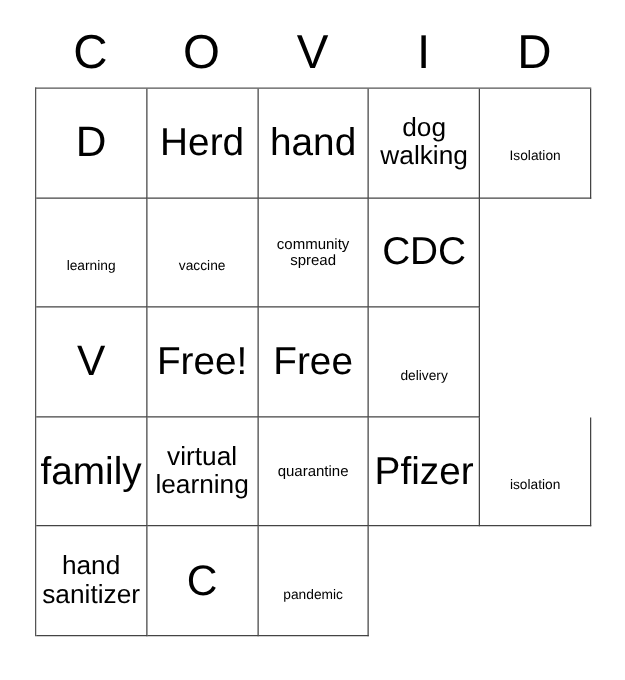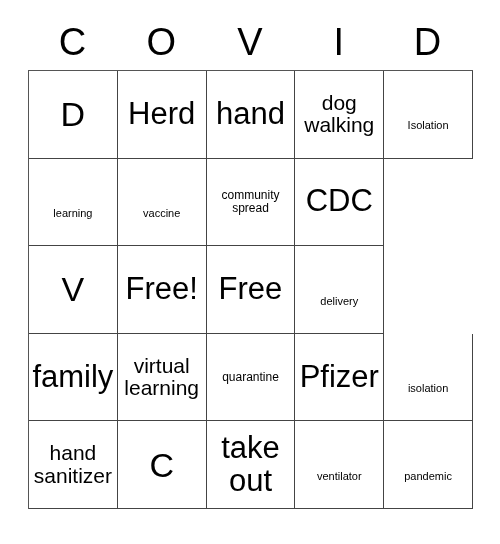--- a/index.html
+++ b/index.html
@@ -164,26 +164,19 @@
     </div>
 
     <div class="grid-row">
       <div class="cell fs-l">
           <span class="txt">hand
 sanitizer</span>
         </div>
       <div class="cell fs-xxl">
           <span class="txt">C</span>
         </div>
-      <div class="cell fs-xl">
-          <span class="txt">take
-out</span>
-        </div>
-      <div class="cell fs-m">
-          <span class="txt">ventilator</span>
-        </div>
       <div class="cell fs-m">
           <span class="txt">pandemic</span>
         </div>
     </div>
 
   </div>
 </div>
 
 </body></html>

